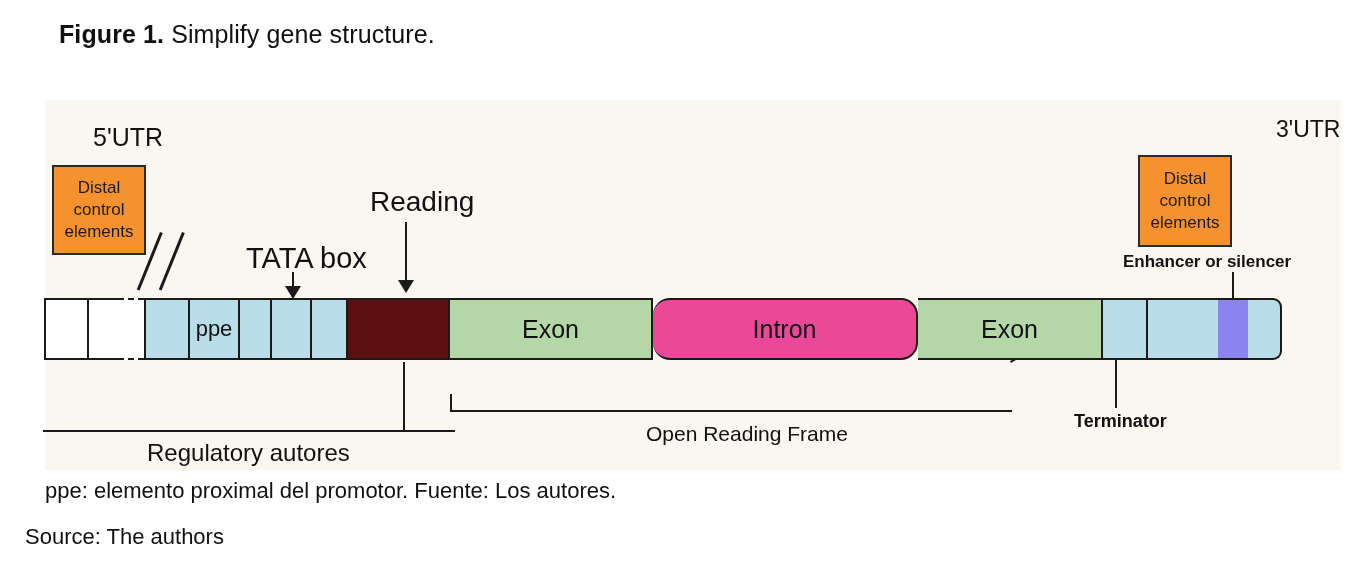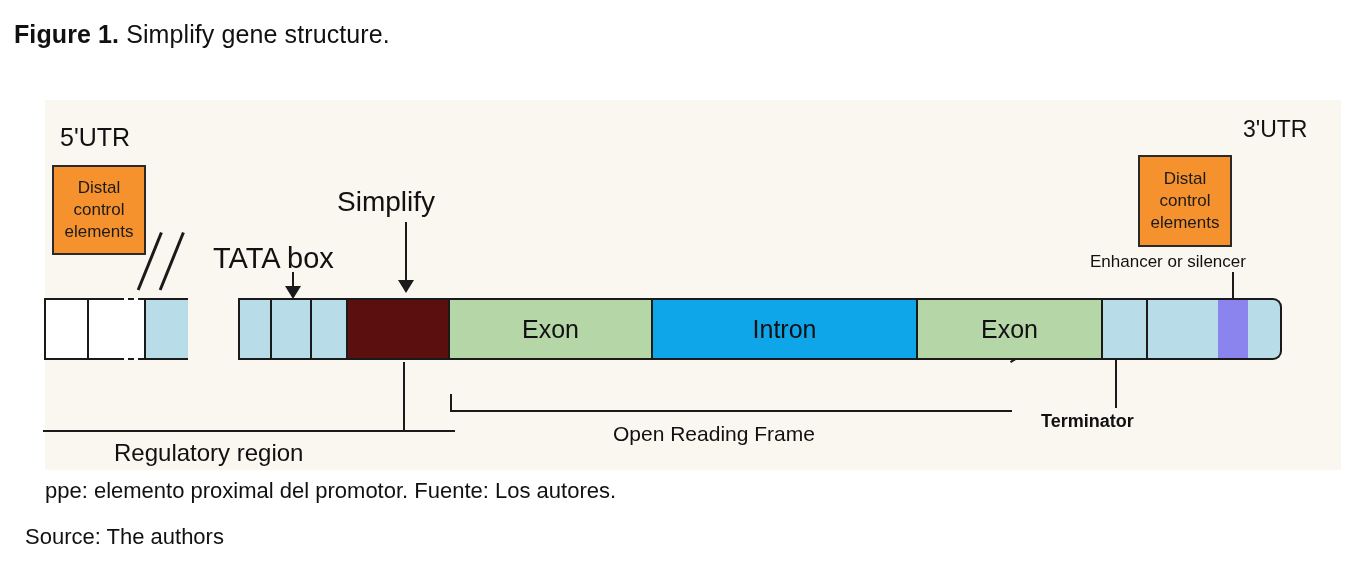--- a/index.html
+++ b/index.html
@@ -1,31 +1,31 @@
 <!DOCTYPE html>
 <html><head>
 <meta charset="utf-8">
 <style>
   html,body{margin:0;padding:0;background:#ffffff;}
   body{width:1354px;height:567px;font-family:"Liberation Sans",sans-serif;color:#111;overflow:hidden;position:relative;}
 
   
   #figure-caption{position:absolute;left:14px;top:20px;font-size:25px;letter-spacing:.1px;white-space:nowrap;}
-  #figure-caption .strong{font-weight:bold;}
+  #figure-caption .strong{font-weight:bold;margin-left:45px;}
 
   
   #diagram-panel{position:absolute;left:45px;top:100px;width:1296px;height:370px;background:#faf6f0;}
 
   
-  .lbl{position:absolute;white-space:nowrap;line-height:1.12;}
+  .lbl{position:absolute;white-space:nowrap;line-height:1.12;margin-left:33px;}
   #label-5utr{left:60px;top:123px;font-size:25px;}
   #label-3utr{left:1243px;top:117px;font-size:23px;}
   #label-tata{left:213px;top:242px;font-size:29px;}
   #label-promoter{left:337px;top:186px;font-size:28px;}
-  #label-enhancer{left:1090px;top:252px;font-size:17px;font-weight:normal;}
+  #label-enhancer{left:1090px;top:252px;font-size:17px;font-weight:bold;}
   #label-terminator{left:1041px;top:411px;font-size:18px;font-weight:bold;}
   #label-orf{left:613px;top:422px;font-size:21px;}
   #label-regulatory{left:114px;top:440px;font-size:24px;}
 
   
   .distal-box{position:absolute;background:#f5922e;border:2px solid #2a2a2a;
       font-size:17px;text-align:center;color:#1b1b1b;display:flex;flex-direction:column;
       justify-content:center;align-items:center;line-height:1.28;box-sizing:border-box;}
   #distal-left{left:52px;top:165px;width:94px;height:90px;}
   #distal-right{left:1138px;top:155px;width:94px;height:92px;}
@@ -41,21 +41,21 @@
   .seg-label.small{font-size:22px;}
 
   
   .white{background:#ffffff;}
   
   #seg-break{position:absolute;top:0;height:62px;width:26px;left:118px;
       border-top:2px dashed #1a1a1a;border-bottom:2px dashed #1a1a1a;background:#ffffff;box-sizing:border-box;}
   .blue{background:#b8dce8;}
   .maroon{background:#5c0f0f;}
   .green{background:#b5d6a7;}
-  .amber{background:#0ea5e9;}
+  .amber{background:#ec4899;border-radius:17px;}
   .purple{background:#8b84ee;}
 
   #seg-tail-right{position:absolute;top:0;height:62px;box-sizing:border-box;
       border:2px solid #1a1a1a;border-radius:0 9px 9px 0;background:#b8dce8;}
 
   
   .line-v{position:absolute;width:2px;background:#1a1a1a;}
   .line-h{position:absolute;height:2px;background:#1a1a1a;}
   .slash{position:absolute;width:3px;background:#1a1a1a;transform-origin:top left;}
 
@@ -77,25 +77,25 @@
 
 <div id="figure-caption">
   <span class="strong">Figure 1.</span><span> Simplify gene structure.</span>
 </div>
 
 <div id="diagram-panel"></div>
 
 <div class="lbl" id="label-5utr">5'UTR</div>
 <div class="lbl" id="label-3utr">3'UTR</div>
 <div class="lbl" id="label-tata">TATA box</div>
-<div class="lbl" id="label-promoter">Simplify</div>
+<div class="lbl" id="label-promoter">Reading</div>
 <div class="lbl" id="label-enhancer">Enhancer or silencer</div>
 <div class="lbl" id="label-terminator">Terminator</div>
 <div class="lbl" id="label-orf">Open Reading Frame</div>
-<div class="lbl" id="label-regulatory">Regulatory region</div>
+<div class="lbl" id="label-regulatory">Regulatory autores</div>
 
 <div class="distal-box" id="distal-left">
   <span>Distal</span>
   <span>control</span>
   <span>elements</span>
 </div>
 <div class="distal-box" id="distal-right">
   <span>Distal</span>
   <span>control</span>
   <span>elements</span>
@@ -120,20 +120,23 @@
 
 <div class="line-v" id="orf-bracket-left"></div>
 <div class="line-h" id="orf-bracket-h"></div>
 <div id="orf-diag"></div>
 
 <div id="gene-bar">
   <div class="seg white v" style="left:0px;width:43px;"></div>
   <div class="seg white v" style="left:43px;width:31px;"></div>
   <div id="seg-break" style="left:74px;"></div>
   <div class="seg blue v" style="left:100px;width:44px;"></div>
+  <div class="seg blue v" style="left:144px;width:50px;">
+    <span class="seg-label small">ppe</span>
+  </div>
   <div class="seg blue v" style="left:194px;width:32px;"></div>
   <div class="seg blue v" style="left:226px;width:40px;"></div>
   <div class="seg blue v vr" style="left:266px;width:38px;"></div>
   <div class="seg maroon vr" style="left:304px;width:102px;"></div>
   <div class="seg green vr" style="left:406px;width:203px;">
     <span class="seg-label">Exon</span>
   </div>
   <div class="seg amber vr" style="left:609px;width:265px;">
     <span class="seg-label">Intron</span>
   </div>

